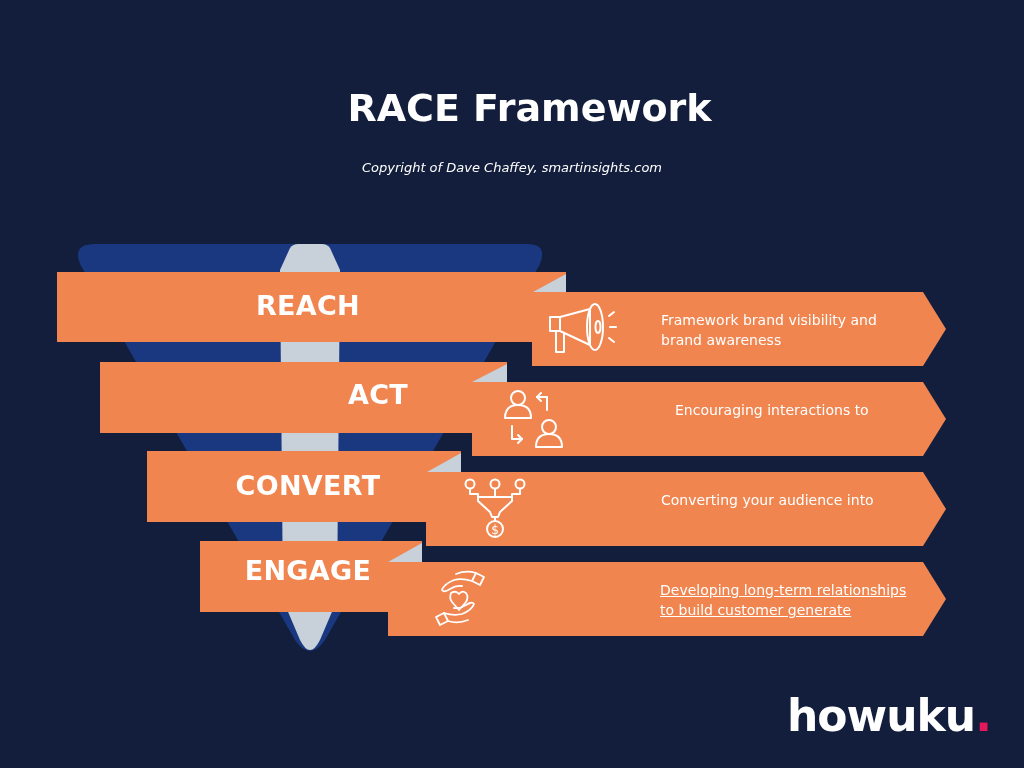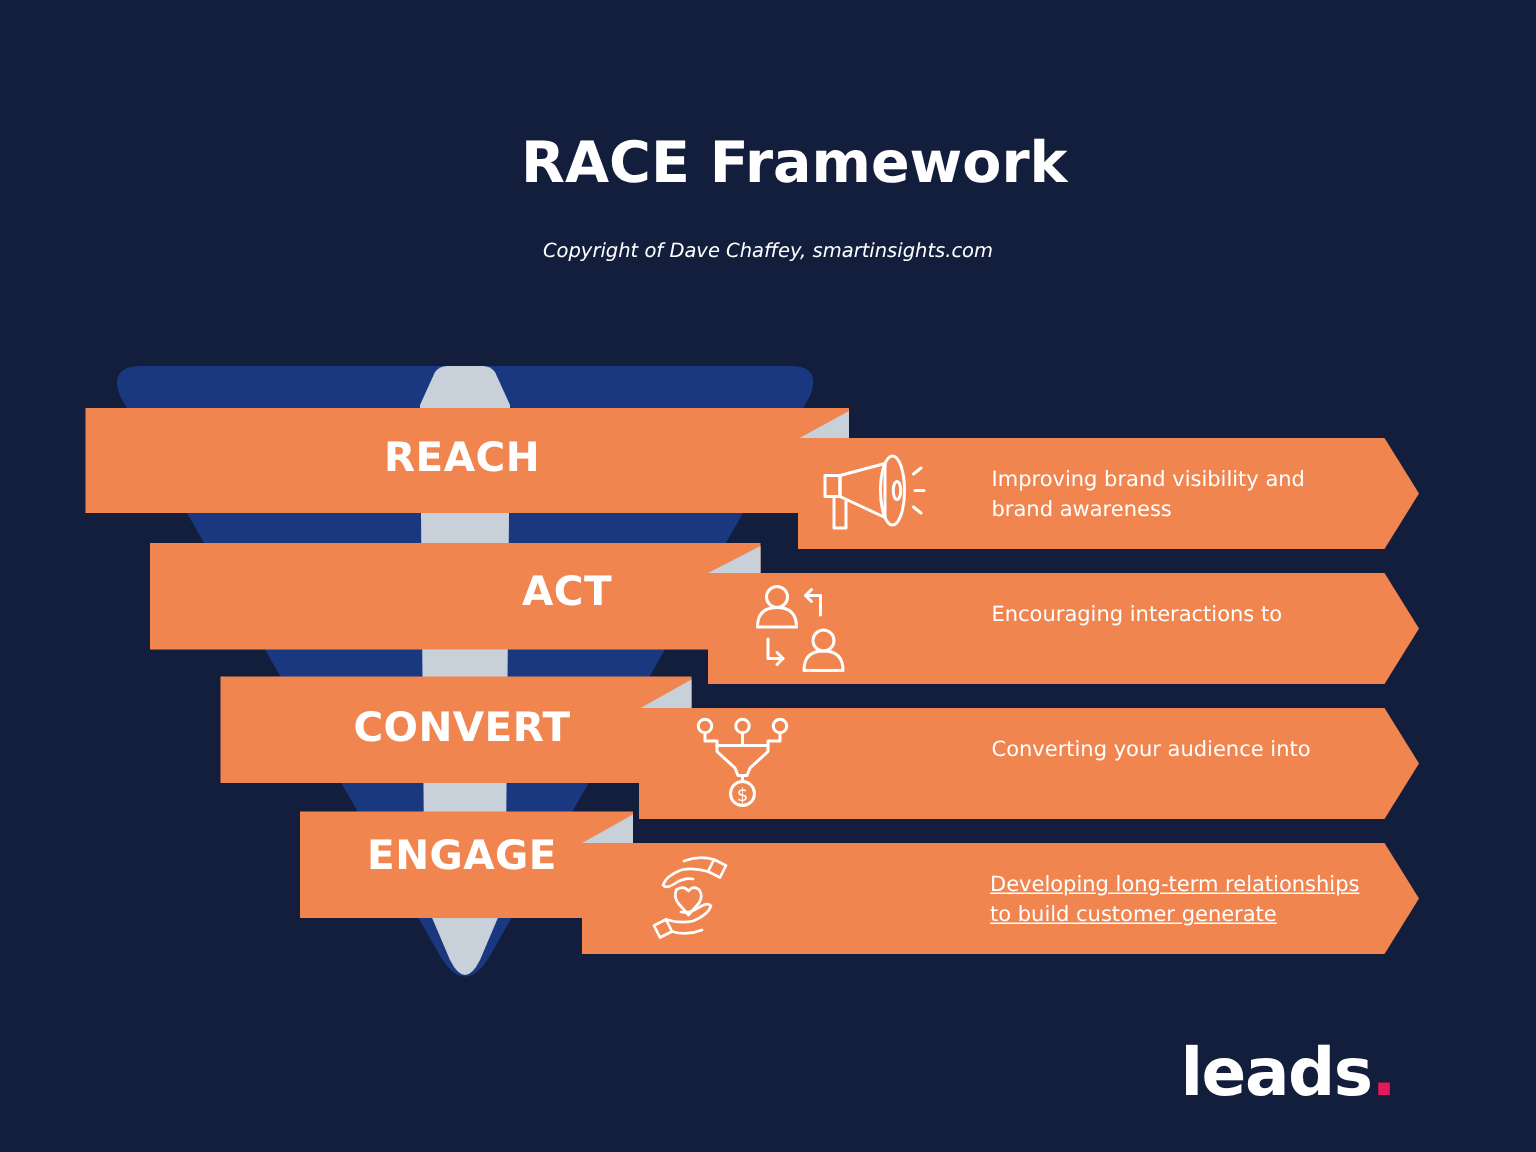--- a/index.html
+++ b/index.html
@@ -150,29 +150,29 @@
     <path d="M 448 621 Q 458 624 468 620"></path>
   </g>
 </svg>
 
 <div class="stage-label" style="left:208px; top:290px; width:200px;">REACH</div>
 <div class="stage-label" style="left:208px; top:379px; width:200px;text-align:right;">ACT</div>
 <div class="stage-label" style="left:208px; top:470px; width:200px;">CONVERT</div>
 <div class="stage-label" style="left:208px; top:555px; width:200px;">ENGAGE</div>
 
 <div class="stage-desc" style="left:661px; top:310px;">
-  <div>Improving brand visibility and</div>
+  <div>Framework brand visibility and</div>
   <div>brand awareness</div>
 </div>
-<div class="stage-desc" style="left:661px; top:400px;">
+<div class="stage-desc" style="left:675px; top:400px;">
   <div>Encouraging interactions to</div>
 </div>
 <div class="stage-desc" style="left:661px; top:490px;">
   <div>Converting your audience into</div>
 </div>
 <div class="stage-desc" style="left:660px; top:580px;text-decoration:underline;">
   <div>Developing long-term relationships</div>
   <div>to build customer generate</div>
 </div>
 
 <div class="logo">
-  <span>leads</span><span class="dot">.</span>
+  <span>howuku</span><span class="dot">.</span>
 </div>
 
 </body></html>

